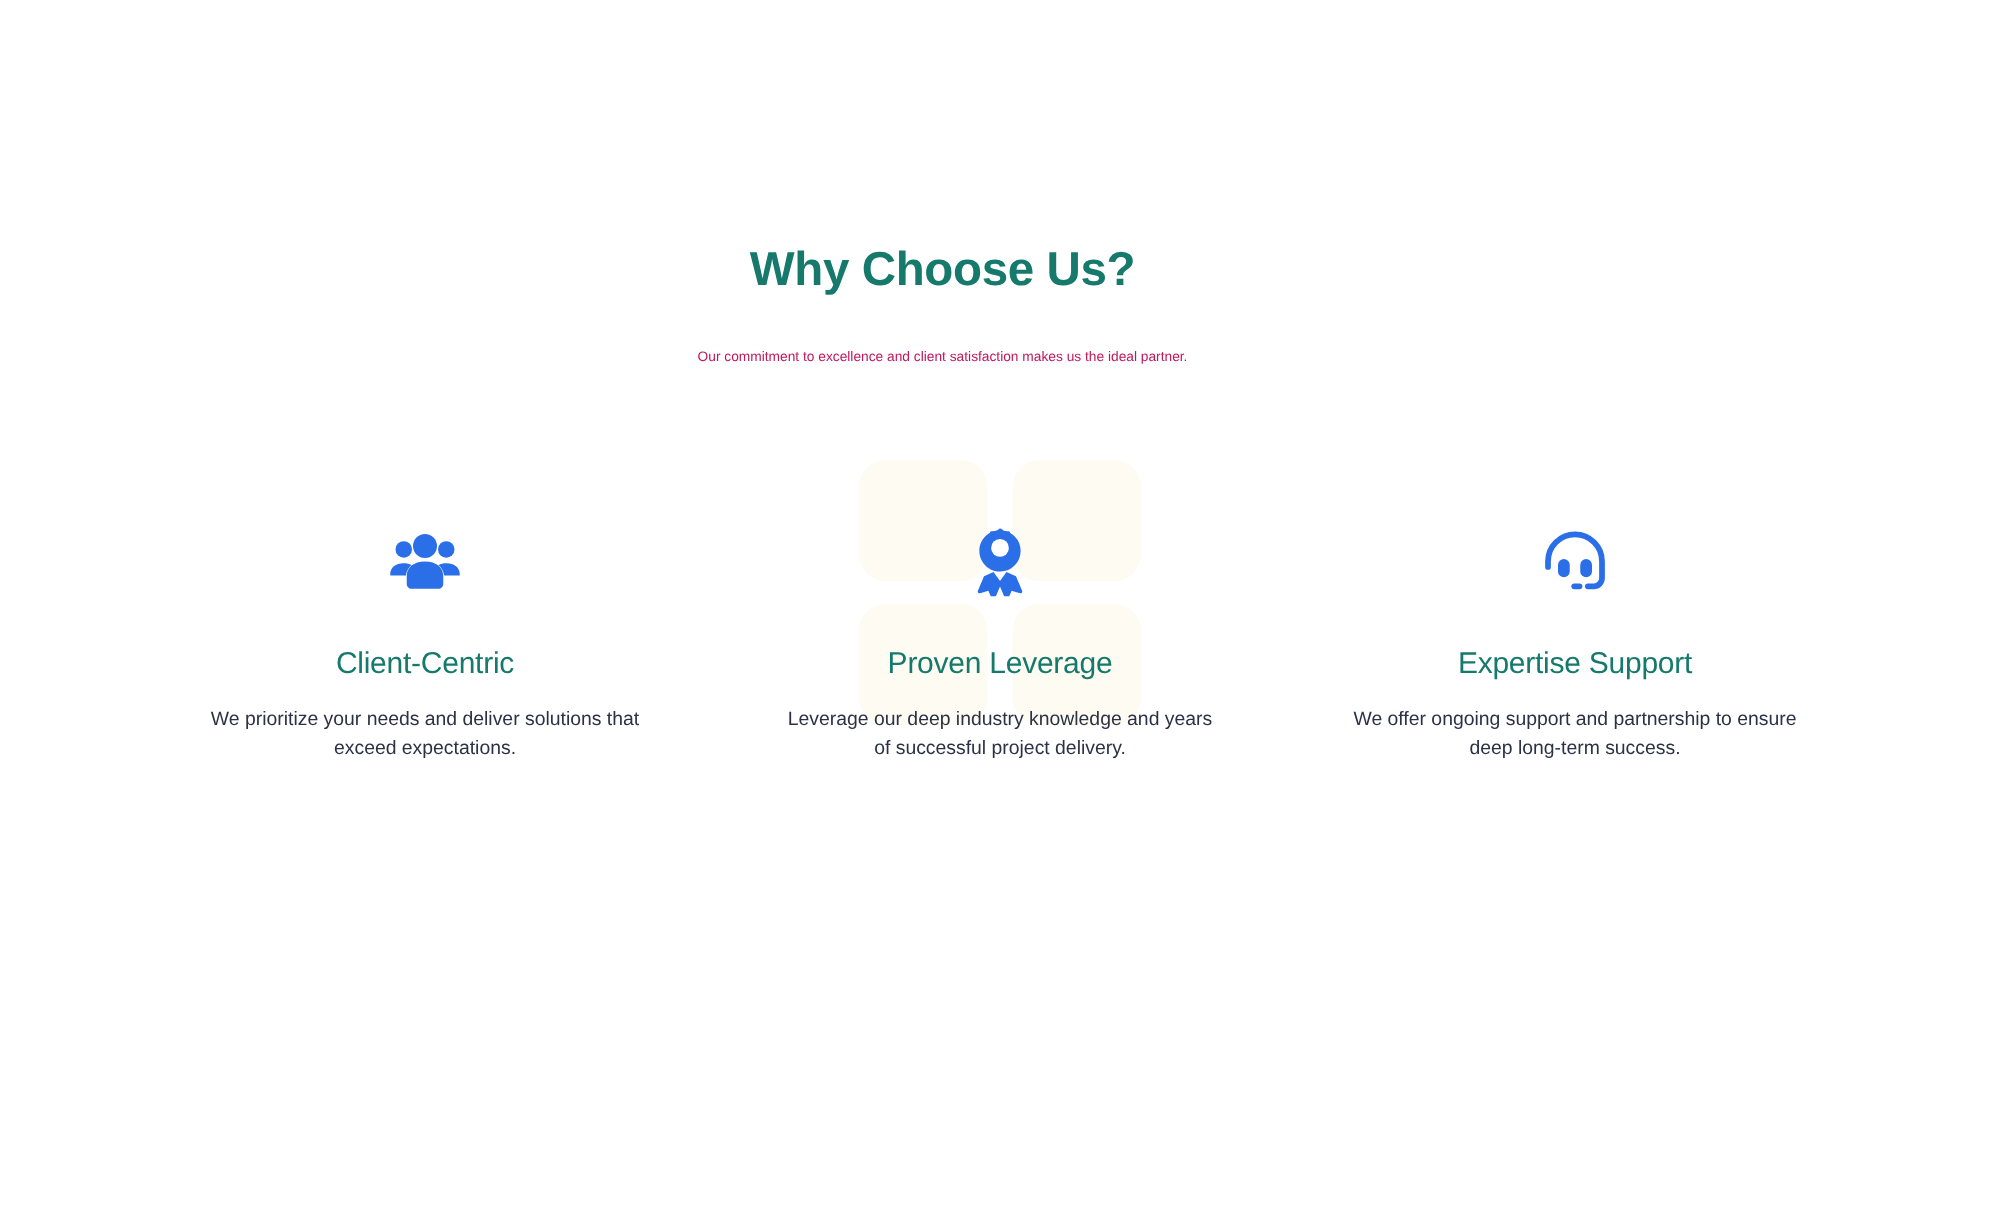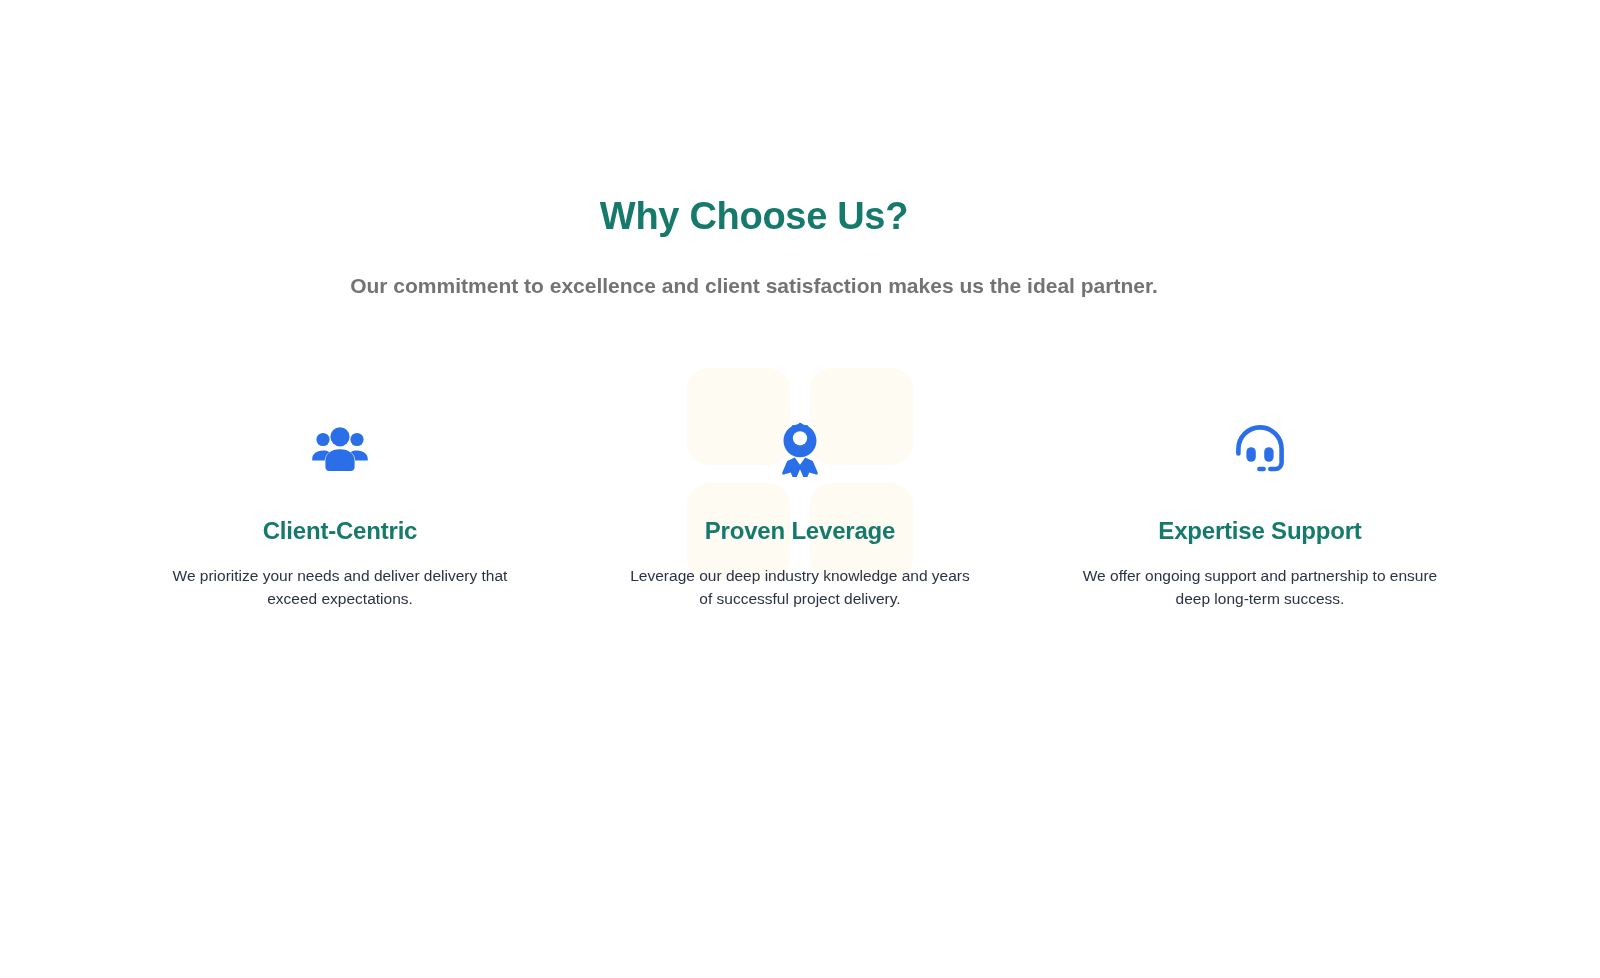--- a/index.html
+++ b/index.html
@@ -36,24 +36,24 @@
     font-size: 38px;
     line-height: 52px;
     font-weight: 700;
     letter-spacing: -0.3px;
     color: #15796b;
     font-family: "Liberation Sans", sans-serif;
   }
   .section-subtitle {
     margin: 0;
     padding-top: 32px;
-    font-size: 21px;
+    font-size: 11px;
     line-height: 24px;
-    font-weight: 700;
-    color: #737373;
+    font-weight: 400;
+    color: #be185d;
   }
 
   
   .deco-grid {
     position: absolute;
     left: 687px;
     top: 368px;
     width: 226px;
     height: 212px;
     display: grid;
@@ -91,21 +91,21 @@
     margin-bottom: 0;
   }
   .feature-icon svg {
     display: block;
   }
   .feature-title {
     margin: 0;
     padding-top: 37px;
     font-size: 24px;
     line-height: 32px;
-    font-weight: 700;
+    font-weight: 400;
     letter-spacing: -0.2px;
     color: #15796b;
     text-align: center;
   }
   .feature-desc {
     margin: 0 auto;
     padding-top: 18px;
     width: 390px;
     font-size: 15.5px;
     line-height: 22.5px;
@@ -142,21 +142,21 @@
             <circle cx="12" cy="14.5" r="6.6"></circle>
             <circle cx="46" cy="14.5" r="6.6"></circle>
             <path d="M1.2 34.2c0-5.1 4.2-8.6 10.8-8.6 2.4 0 4.5.5 6.2 1.3-2.4 2-3.9 4.7-4.4 7.9l-.1.6H1.2z"></path>
             <path d="M56.8 34.2c0-5.1-4.2-8.6-10.8-8.6-2.4 0-4.5.5-6.2 1.3 2.4 2 3.9 4.7 4.4 7.9l.1.6h12.5z"></path>
             <circle cx="29" cy="11.8" r="9.6"></circle>
             <path d="M29 24.2c-9.3 0-14.6 4.9-14.6 11.6v6.4c0 2.1 1.7 3.8 3.8 3.8h21.6c2.1 0 3.8-1.7 3.8-3.8v-6.4c0-6.7-5.3-11.6-14.6-11.6z"></path>
           </g>
         </svg>
       </div>
       <h3 class="feature-title">Client-Centric</h3>
-      <p class="feature-desc">We prioritize your needs and deliver delivery that exceed expectations.</p>
+      <p class="feature-desc">We prioritize your needs and deliver solutions that exceed expectations.</p>
     </div>
 
     <div class="feature-card card-mid">
       <div class="feature-icon">
         <svg width="48" height="56" viewBox="0 0 48 56" xmlns="http://www.w3.org/2000/svg" aria-hidden="true">
           <g fill="#2b6fe8">
             <path d="M18.8 36.5 11.2 40l-4.9 11.6c-.5 1.2.6 2.4 1.8 2l6.6-2 2.6 6.1c.5 1.2 2.2 1.2 2.7 0l5.2-12.3z"></path>
             <path d="M29.2 36.5 36.8 40l4.9 11.6c.5 1.2-.6 2.4-1.8 2l-6.6-2-2.6 6.1c-.5 1.2-2.2 1.2-2.7 0l-5.2-12.3z"></path>
             <path d="M24 0.8c1.1 0 2.1.6 2.7 1.5l1.2 2c.4.6 1 1 1.7 1.1l2.3.3c1.1.1 2 .8 2.4 1.8.4 1 .2 2.2-.5 3l-1.5 1.8c-.5.5-.7 1.2-.6 1.9l.4 2.3c.2 1.1-.2 2.2-1.1 2.8-.9.6-2.1.7-3.1.2l-2.1-1c-.6-.3-1.4-.3-2 0l-2.1 1c-1 .5-2.2.4-3.1-.2-.9-.6-1.3-1.7-1.1-2.8l.4-2.3c.1-.7-.1-1.4-.6-1.9l-1.5-1.8c-.7-.8-.9-2-.5-3 .4-1 1.3-1.7 2.4-1.8l2.3-.3c.7-.1 1.3-.5 1.7-1.1l1.2-2c.6-.9 1.6-1.5 2.7-1.5z" transform="translate(0,1.2)"></path>
             <path d="M24 3.2C14.9 3.2 7.5 10.6 7.5 19.7S14.9 36.2 24 36.2s16.5-7.4 16.5-16.5S33.1 3.2 24 3.2zm0 9.5c3.9 0 7 3.1 7 7s-3.1 7-7 7-7-3.1-7-7 3.1-7 7-7z"></path>

